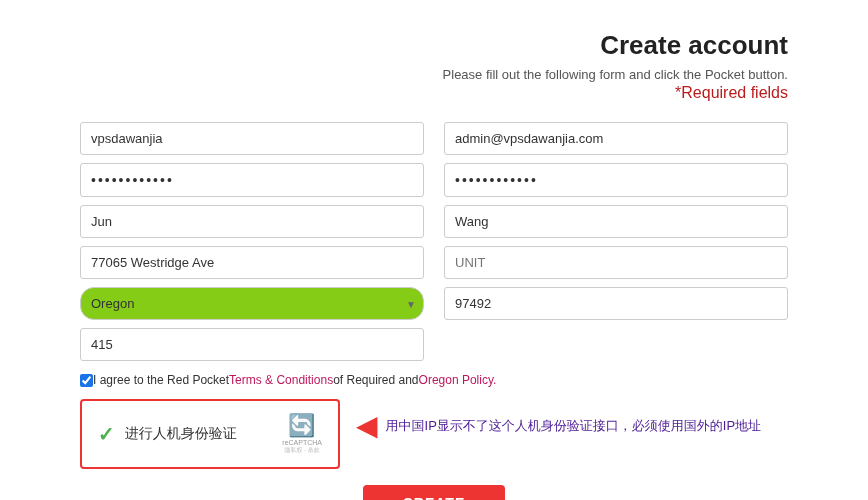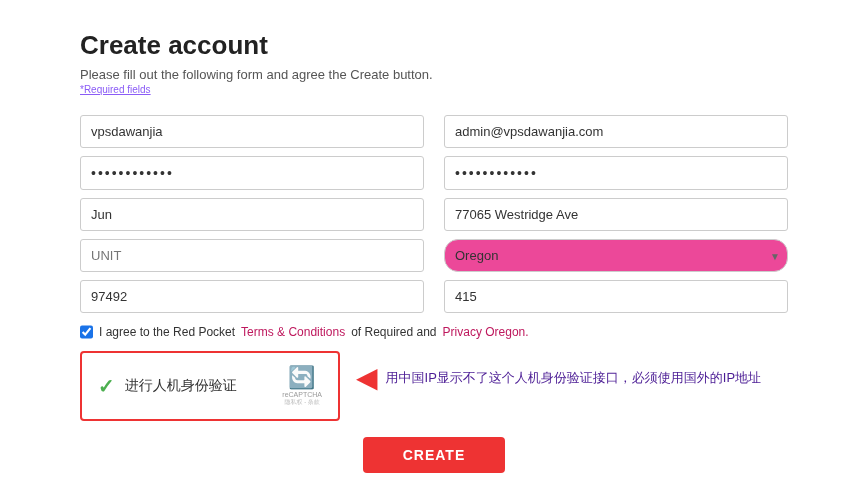--- a/index.html
+++ b/index.html
@@ -9,38 +9,37 @@
       color: #333;
       min-height: 500px;
       padding: 20px;
     }
     .page-wrapper {
       max-width: 868px;
       margin: 0 auto;
       padding: 10px 60px;
     }
     .header {
-      text-align: left;
+      text-align: right;
       margin-bottom: 20px;
     }
     .header h1 {
       font-size: 26px;
       font-weight: bold;
       color: #222;
       margin-bottom: 6px;
     }
     .header .subtitle {
       font-size: 13px;
       color: #555;
       margin-bottom: 2px;
     }
     .header .required {
-      font-size: 10px;
-      color: #8b5cf6;
-      text-decoration: underline;
+      font-size: 16px;
+      color: #b91c1c;
     }
     .form-grid {
       display: grid;
       grid-template-columns: 1fr 1fr;
       gap: 8px 20px;
       margin-bottom: 12px;
     }
     .form-input {
       width: 100%;
       padding: 8px 10px;
@@ -55,36 +54,36 @@
     }
     .form-select {
       width: 100%;
       padding: 8px 10px;
       border: 1px solid #ccc;
       border-radius: 14px;
       font-size: 13px;
       color: #333;
       outline: none;
       appearance: none;
-      background: #ec4899;
+      background: #84cc16;
     }
     .select-arrow {
       position: absolute;
       right: 8px;
       top: 50%;
       transform: translateY(-50%);
       pointer-events: none;
       font-size: 10px;
       color: #666;
     }
     .agree-row {
       display: flex;
+      align-items: center;
       font-size: 12px;
       margin-bottom: 12px;
-      gap: 6px;
     }
     .agree-row a {
       color: #be185d;
       text-decoration: none;
     }
     .agree-row input[type="checkbox"] {
       accent-color: #1a73e8;
     }
     .captcha-row {
       display: flex;
@@ -168,33 +167,34 @@
       font-size: 14px;
     }
   </style>
 </head>
 <body>
 
 <div class="page-wrapper">
 
   <div class="header">
     <h1>Create account</h1>
-    <p class="subtitle">Please fill out the following form and agree the Create button.</p>
+    <p class="subtitle">Please fill out the following form and click the Pocket button.</p>
     <p class="required">*Required fields</p>
   </div>
 
   <div class="form-grid">
 
     <input class="form-input" type="text" value="vpsdawanjia" style="">
     <input class="form-input" type="email" value="admin@vpsdawanjia.com" style="">
 
     <input class="form-input password-dot" type="password" value="••••••••••••" style="">
     <input class="form-input password-dot" type="password" value="••••••••••••" style="">
 
     <input class="form-input" type="text" value="Jun" style="">
+    <input class="form-input" type="text" value="Wang" style="">
 
     <input class="form-input" type="text" value="77065 Westridge Ave" style="">
     <input class="form-input" type="text" placeholder="UNIT" style="">
 
     <div class="select-wrapper">
       <select class="form-select">
         <option value="Oregon" selected="">Oregon</option>
         <option value="California">California</option>
         <option value="Texas">Texas</option>
         <option value="New York">New York</option>
@@ -205,21 +205,21 @@
 
     <input class="form-input" type="text" value="97492" style="">
     <input class="form-input" type="text" value="415" style="">
   </div>
 
   <div class="agree-row">
     <input type="checkbox" checked="" style="">
     <span>I agree to the Red Pocket</span>
     <a href="#">Terms &amp; Conditions</a>
     <span>of Required and</span>
-    <a href="#">Privacy Oregon.</a>
+    <a href="#">Oregon Policy.</a>
   </div>
 
   <div class="captcha-row">
     <div class="captcha-box">
       <div class="captcha-check">
         <span class="captcha-checkmark">✓</span>
         <span>进行人机身份验证</span>
       </div>
       <div class="captcha-logo-area">
         <span class="recaptcha-icon">🔄</span>

